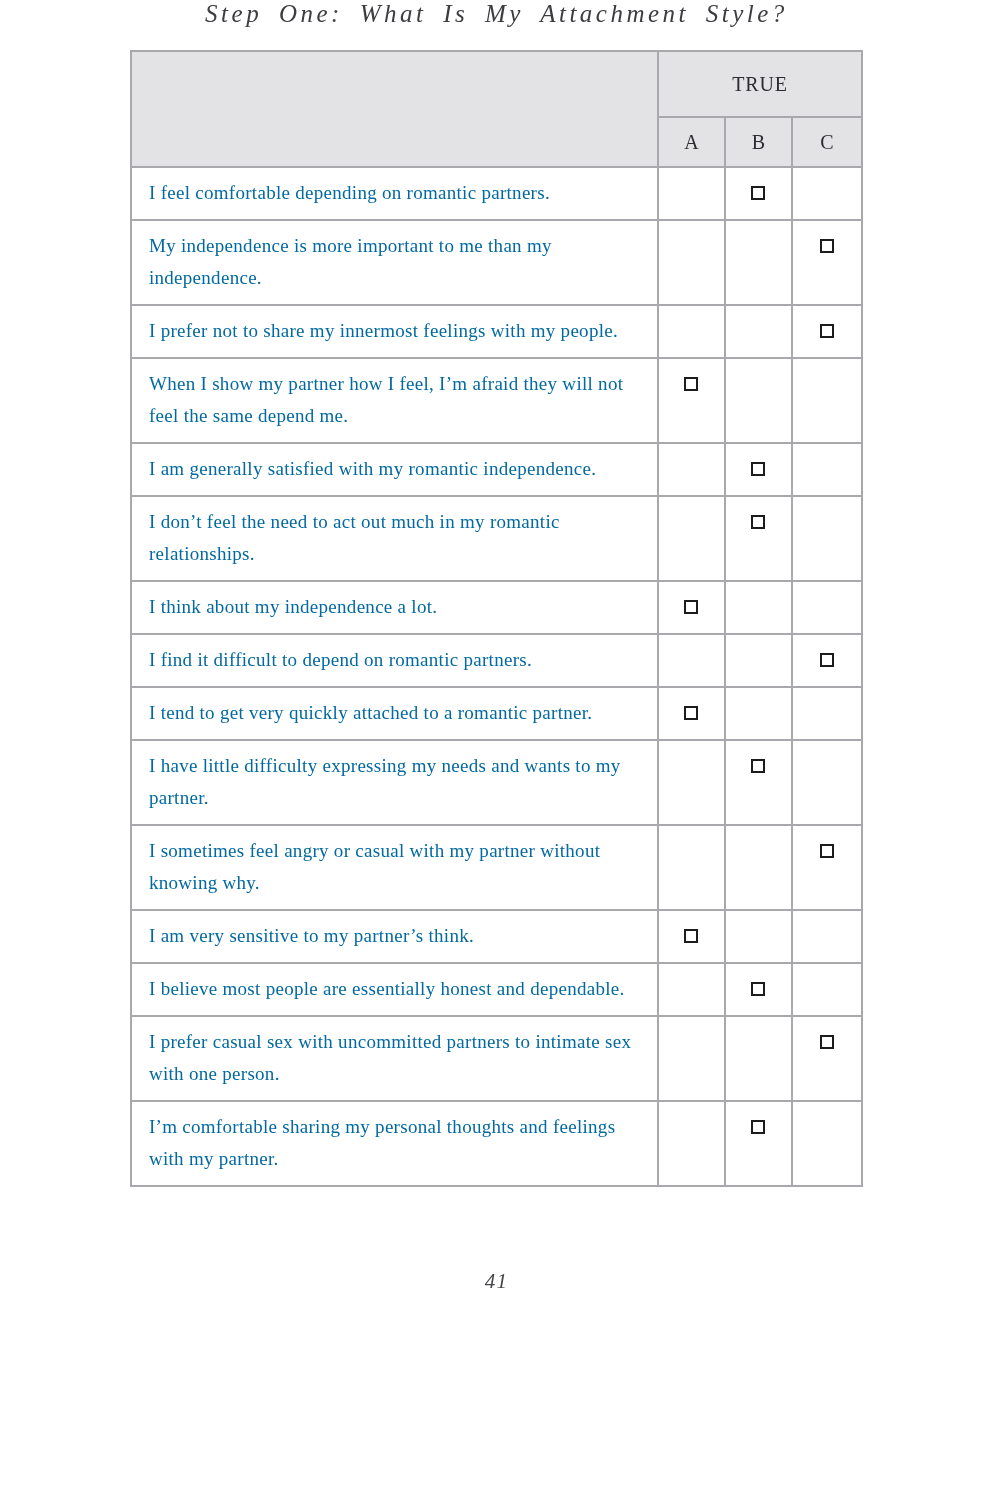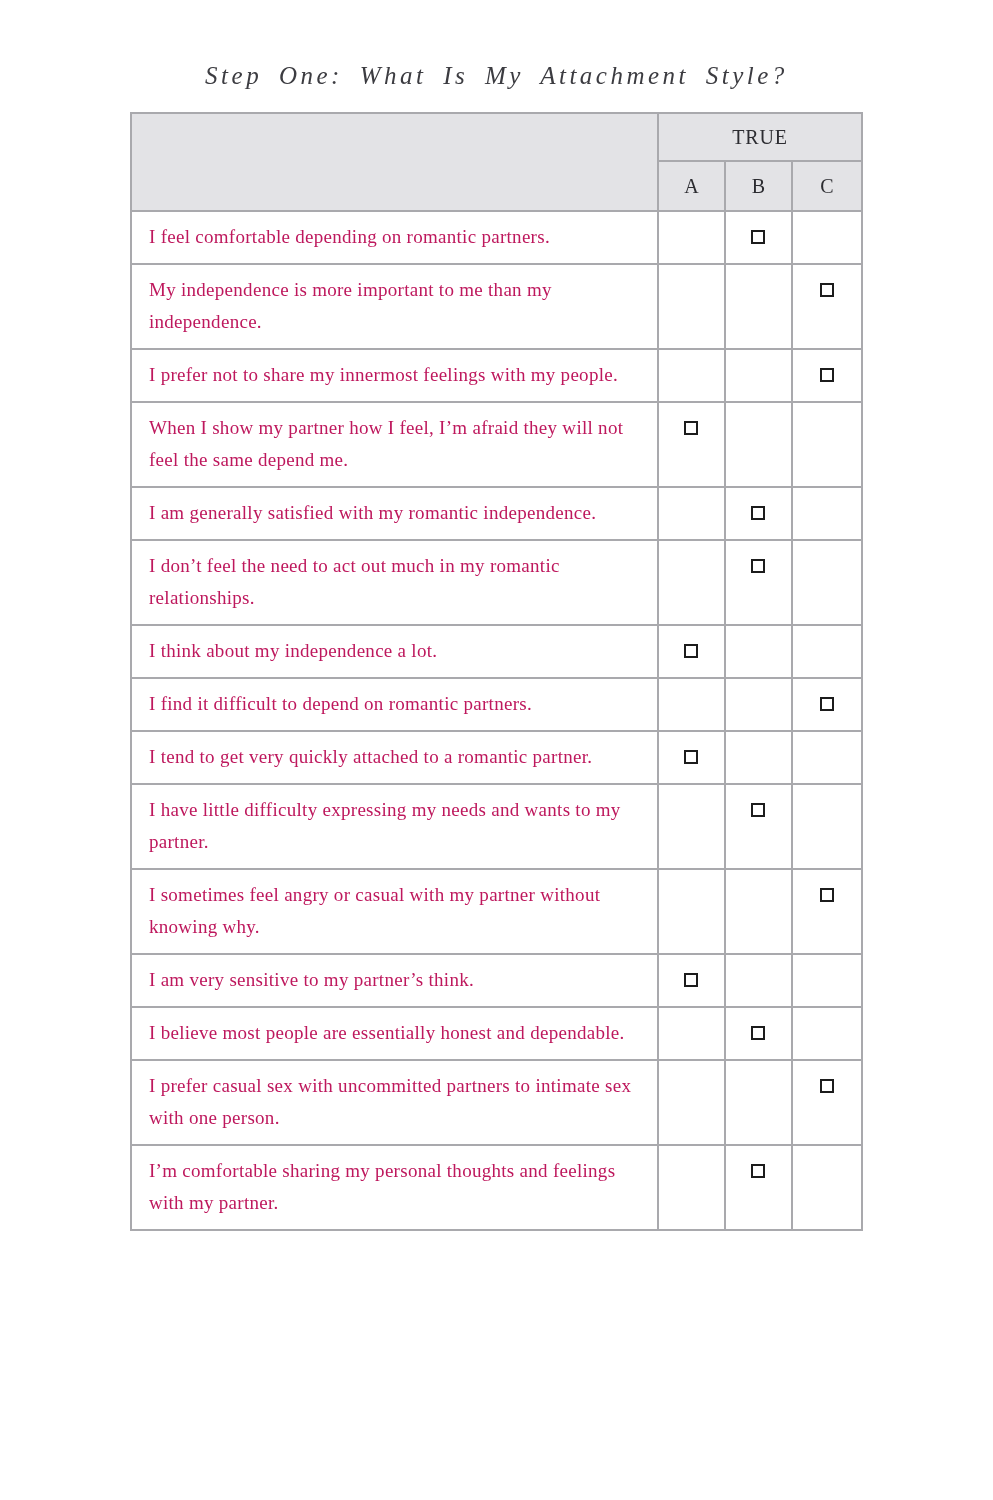--- a/index.html
+++ b/index.html
@@ -10,21 +10,20 @@
   }
   html,body{margin:0;padding:0;}
   body{
     width:993px;height:1500px;
     background:#ffffff;
     font-family:"Liberation Serif", serif;
     color:var(--text);
     overflow:hidden;
   }
   .page{
-    padding-top:62px;
   }
   .page-title{
     margin:0;
     text-align:center;
     font-style:italic;
     font-weight:normal;
     font-size:25px;
     letter-spacing:0.14em;
     word-spacing:0.28em;
     color:#3c3c41;
@@ -39,34 +38,34 @@
     border:2px solid var(--border);
     box-sizing:border-box;
   }
   thead th{
     background:var(--header-bg);
     font-weight:normal;
     font-size:20px;
     color:#2c2c31;
   }
   th.true-head{
-    height:48px;
+    height:66px;
     text-align:center;
     letter-spacing:0.04em;
   }
   tr.col-head-row th{
     height:50px;
     text-align:center;
   }
   td.stmt{
     font-size:19px;
     line-height:32px;
     letter-spacing:0.015em;
     padding:9px 16px 10px 17px;
-    color:#be185d;
+    color:#0369a1;
     vertical-align:top;
   }
   td.chk{
     text-align:center;
     vertical-align:top;
     padding-top:18px;
   }
   .checkbox{
     display:inline-block;
     width:10px;height:10px;
@@ -194,14 +193,15 @@
   </tr>
         <tr>
     <td class="stmt">I’m comfortable sharing my personal thoughts and feelings with my partner.</td>
     <td class="chk"></td>
     <td class="chk"><span class="checkbox"></span></td>
     <td class="chk"></td>
   </tr>
       </tbody>
   </table>
 
+  <div class="page-number">41</div>
 
 </main>
 
 </body></html>

